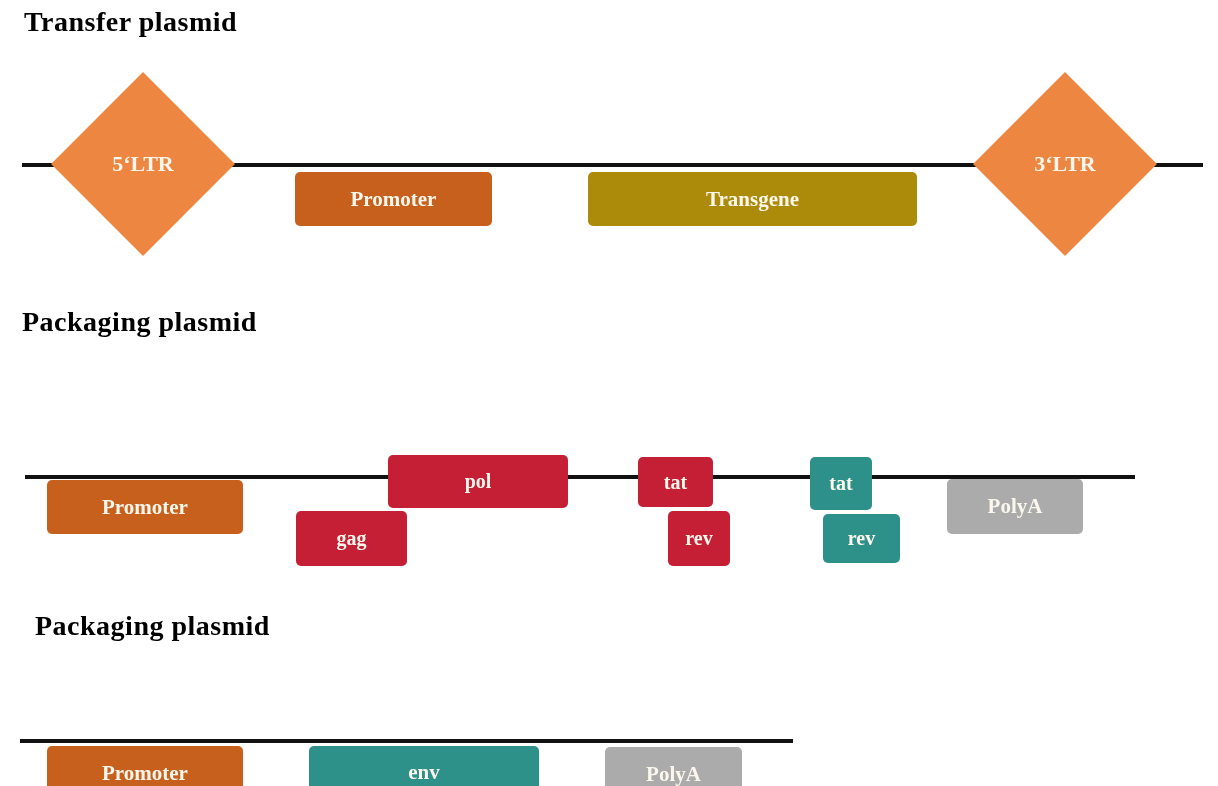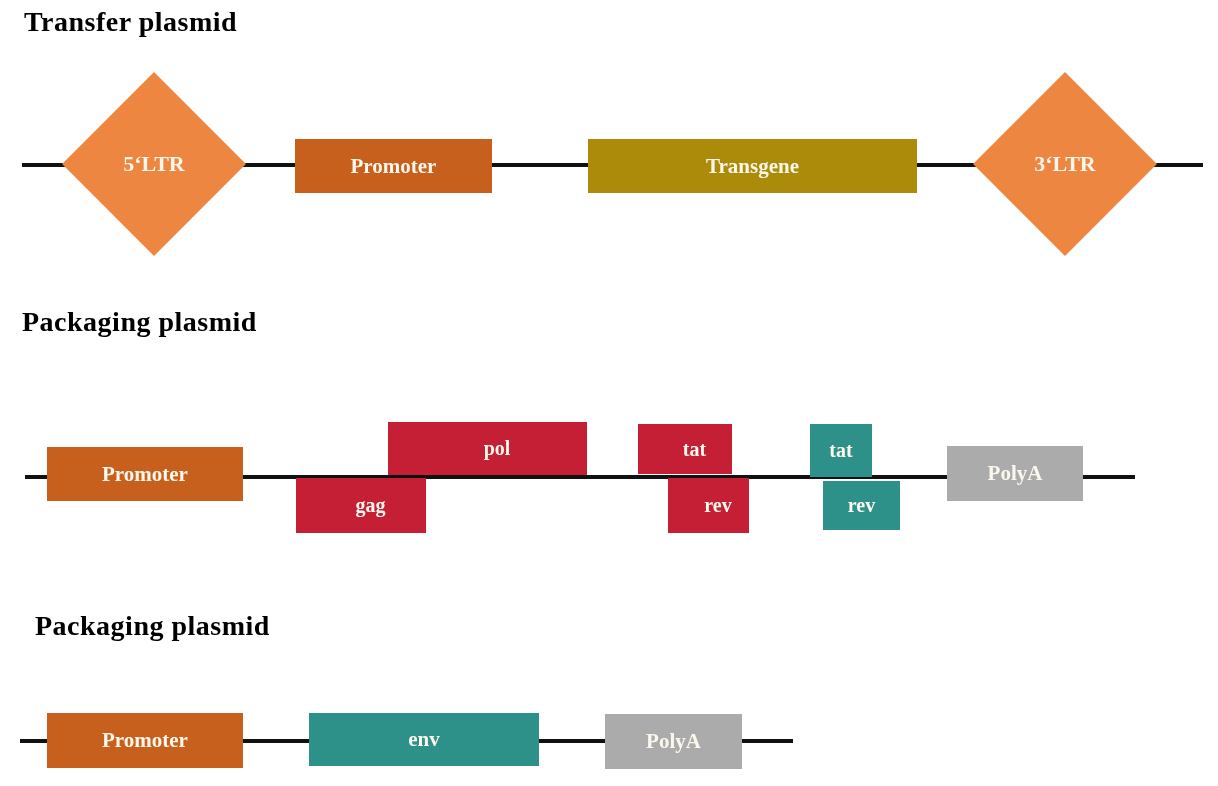--- a/index.html
+++ b/index.html
@@ -7,28 +7,28 @@
     width:1218px;height:786px;background:#ffffff;
     font-family:"Liberation Serif","DejaVu Serif",serif;
   }
   .canvas{position:relative;width:1218px;height:786px;overflow:hidden;background:var(--background,#fff);}
   .section-title{
     position:absolute;font-size:28px;font-weight:bold;color:#000;
     white-space:nowrap;letter-spacing:0.5px;
   }
   .backbone{position:absolute;height:4px;background:var(--backbone-black,#111);}
   .box{
-    position:absolute;border-radius:0;
+    position:absolute;border-radius:5px;
     display:flex;align-items:center;justify-content:center;
-    color:var(--label-text,#FBF7EC);font-weight:bold;font-size:21px;
+    color:var(--label-text,#FBF7EC);font-weight:bold;font-size:21px;margin-top:33px;
   }
   .box.small{font-size:20px;}
   .c-promoter{background:var(--promoter-orange,#C7601C);}
   .c-transgene{background:var(--transgene-gold,#AD8B0A);}
-  .c-crimson{background:var(--gene-crimson,#C41F35);padding-left:19px;}
+  .c-crimson{background:var(--gene-crimson,#C41F35);}
   .c-teal{background:var(--gene-teal,#2E9189);}
   .c-gray{background:var(--polya-gray,#ABABAB);}
   .diamond{
     position:absolute;width:184px;height:184px;
     display:flex;align-items:center;justify-content:center;
   }
   .diamond .shape{
     position:absolute;left:27px;top:27px;width:130px;height:130px;
     transform:rotate(45deg);background:var(--ltr-orange,#ED8640);
   }
@@ -40,21 +40,21 @@
 </head>
 <body>
 
 <div class="canvas">
 
   <div>
     <h1 class="section-title" style="left:24px;top:6px;margin:0;">Transfer plasmid</h1>
 
     <div class="backbone" style="left:22px;top:163px;width:1181px;"></div>
 
-    <div class="diamond" style="left:62px;top:72px;">
+    <div class="diamond" style="left:51px;top:72px;">
       <div class="shape"></div>
       <span class="label">5‘LTR</span>
     </div>
 
     <div class="box c-promoter" style="left:295px;top:139px;width:197px;height:54px;">
       <span>Promoter</span>
     </div>
 
     <div class="box c-transgene" style="left:588px;top:139px;width:329px;height:54px;align-items:center;">
       <span>Transgene</span>

